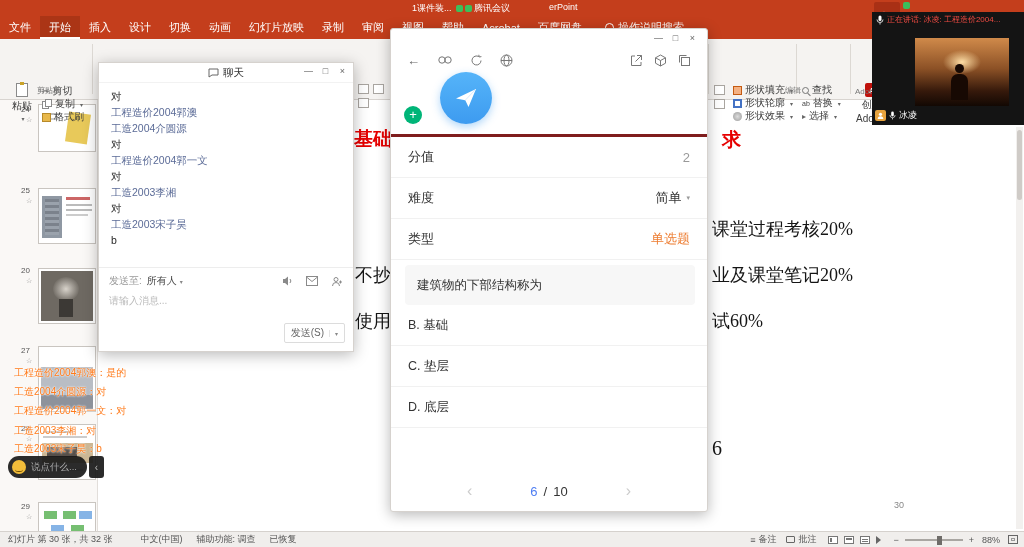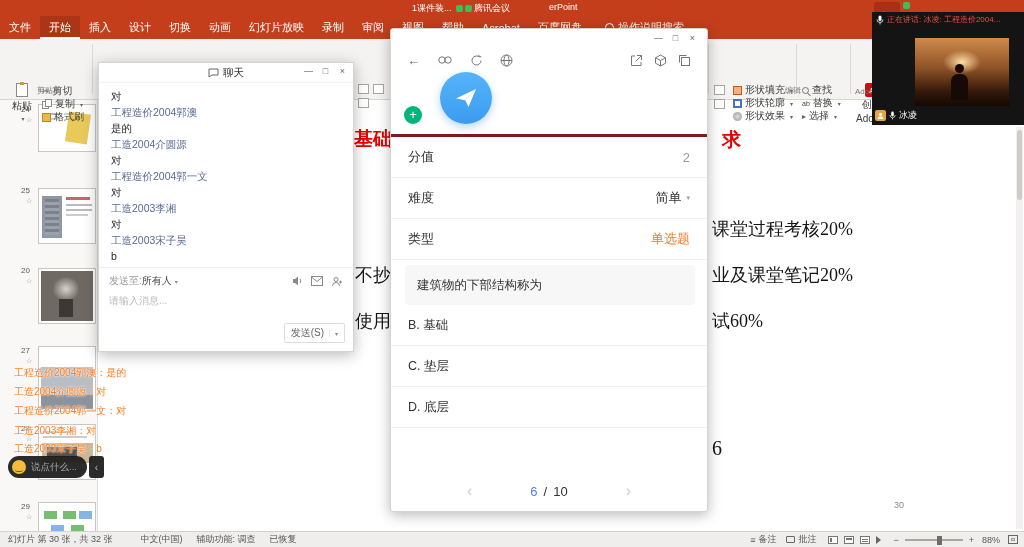--- a/index.html
+++ b/index.html
@@ -337,32 +337,31 @@
       <span>聊天</span>
       <span class="winctl" style="position:absolute;right:2px;top:3px">
         <span>—</span>
         <span>□</span>
         <span>×</span>
       </span>
     </div>
     <div class="chat-msgs">
       <div class="cmsg">对</div>
       <div class="cname">工程造价2004郭澳</div>
-      <div class="cmsg">是的</div>
       <div class="cname">工造2004介圆源</div>
       <div class="cmsg">对</div>
       <div class="cname">工程造价2004郭一文</div>
       <div class="cmsg">对</div>
       <div class="cname">工造2003李湘</div>
       <div class="cmsg">对</div>
       <div class="cname">工造2003宋子昊</div>
       <div class="cmsg">b</div>
     </div>
     <div class="chat-footer">
-      <div style="display:flex;align-items:center;">
+      <div style="display:flex;align-items:center;gap:5px">
         <span class="muted" style="font-size:10px">发送至:</span>
         <span style="display:flex;align-items:center;gap:3px;color:#444;font-size:10px;cursor:pointer">
           <span>所有人</span>
           <span style="font-size:6px;color:#888">▾</span>
         </span>
         <span style="flex:1"></span>
         <svg width="12" height="12" viewBox="0 0 12 12">
             <path d="M2 4h2l3-2.5v9L4 8H2z" fill="#8a8a8a"></path>
             <path d="M9 4a3 3 0 0 1 0 4" stroke="#8a8a8a" fill="none"></path>
           </svg>

